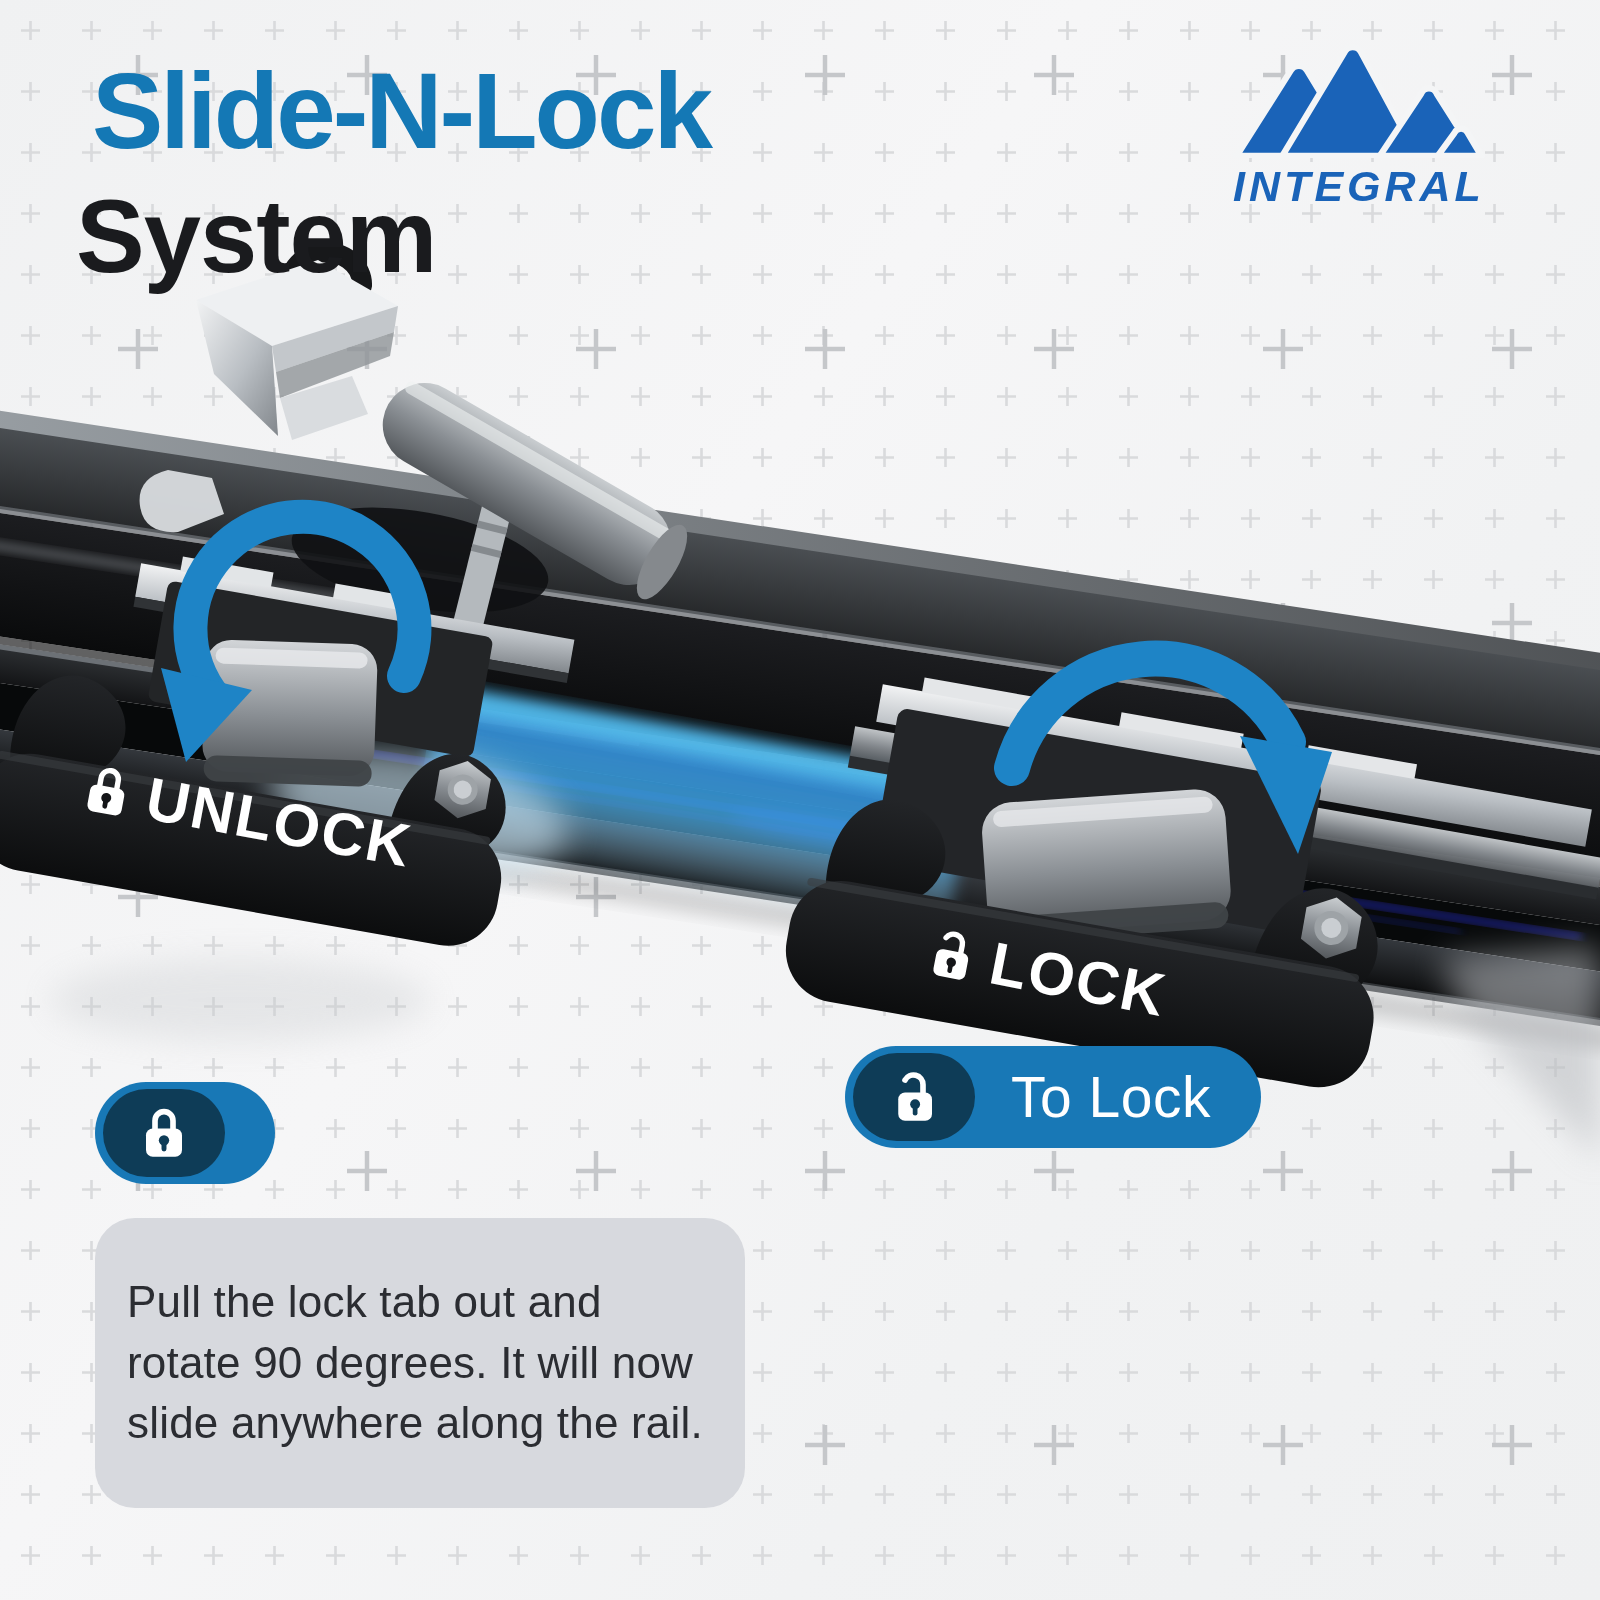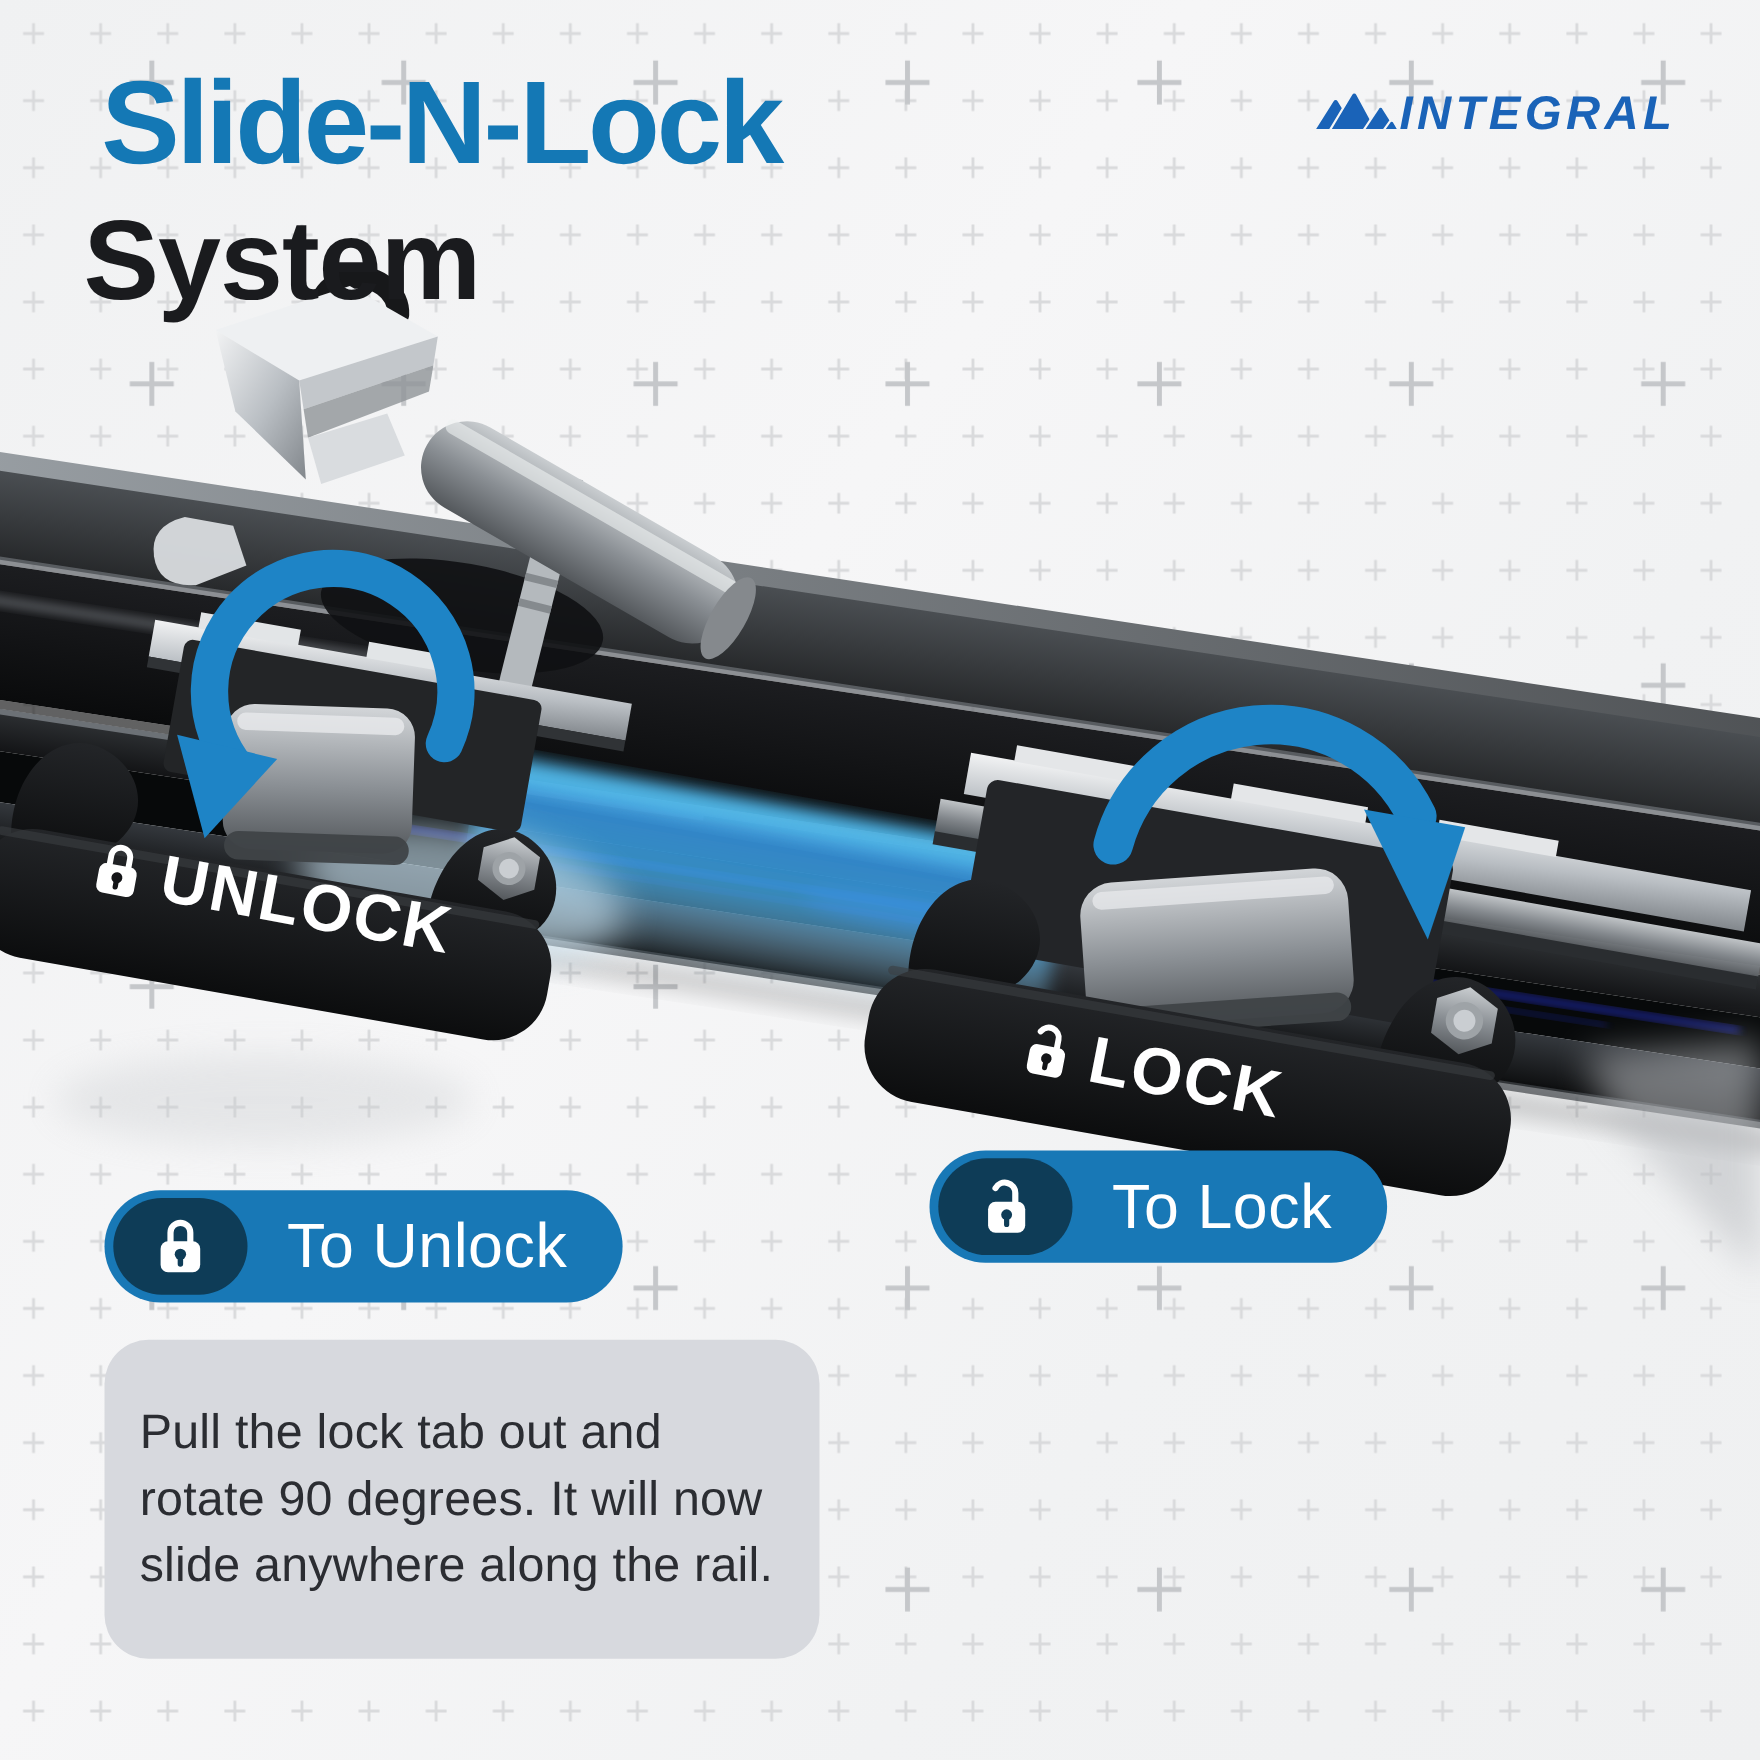--- a/index.html
+++ b/index.html
@@ -6,21 +6,21 @@
   .canvas{
     position:relative;width:1600px;height:1600px;margin:0 auto;overflow:hidden;
     background:linear-gradient(125deg,#f0f1f2 0%,#f6f6f7 40%,#f1f2f3 70%,#eff0f1 100%);
     font-family:"Liberation Sans","DejaVu Sans",sans-serif;
   }
   .bg-pattern{position:absolute;inset:0;}
   
   .title-block{position:absolute;left:76px;top:40px;line-height:1.04;}
   .title-line1{font-size:107px;font-weight:800;letter-spacing:-3px;color:#1478b5;margin:16px;}
   .title-line2{font-size:103px;font-weight:700;letter-spacing:-1px;color:#1a1b1e;margin:0;}
-  .brand{position:absolute;top:44px;right:76px;width:330px;display:flex;flex-direction:row;align-items:center;}
+  .brand{position:absolute;top:44px;right:76px;width:330px;display:flex;flex-direction:column;align-items:center;}
   .brand-name{font-size:43px;font-weight:700;font-style:italic;letter-spacing:4px;color:#1a63b8;margin-top:4px;}
   
   .hero-svg{position:absolute;inset:0;}
   .tag-label{position:absolute;display:flex;align-items:center;gap:18px;color:#fff;
     font-weight:800;font-size:60px;letter-spacing:2px;transform-origin:left center;white-space:nowrap;}
   .tag-label svg{display:block;}
   .tag-unlock{left:86px;top:752px;transform:rotate(10.5deg);}
   .tag-lock{left:930px;top:916px;transform:rotate(11deg);}
   
   .col{position:absolute;width:650px;}
@@ -257,21 +257,20 @@
   <div class="col col-left">
     <div class="pill">
       <div class="pill-badge">
         <svg width="46" height="54" viewBox="0 0 40 48">
           <path d="M12 21v-8a8 8 0 0 1 16 0v8" fill="none" stroke="#fff" stroke-width="5" stroke-linecap="round"></path>
           <rect x="4" y="20" width="32" height="25" rx="6" fill="#fff"></rect>
           <circle cx="20" cy="30.5" r="4.6" fill="#0e3c57"></circle>
           <rect x="17.8" y="31.5" width="4.4" height="9" rx="2.2" fill="#0e3c57"></rect>
         </svg>
       </div>
-      <div class="pill-heading">To Unlock</div>
     </div>
     <div class="card">Pull the lock tab out and rotate 90 degrees. It will now slide anywhere along the rail.</div>
   </div>
 
   <div class="col col-right">
     <div class="pill">
       <div class="pill-badge">
         <svg width="46" height="54" viewBox="0 0 40 48">
           <path d="M28 20v-7a8.5 8.5 0 0 0-16-4" fill="none" stroke="#fff" stroke-width="5" stroke-linecap="round"></path>
           <rect x="6" y="20" width="30" height="25" rx="6" fill="#fff"></rect>

